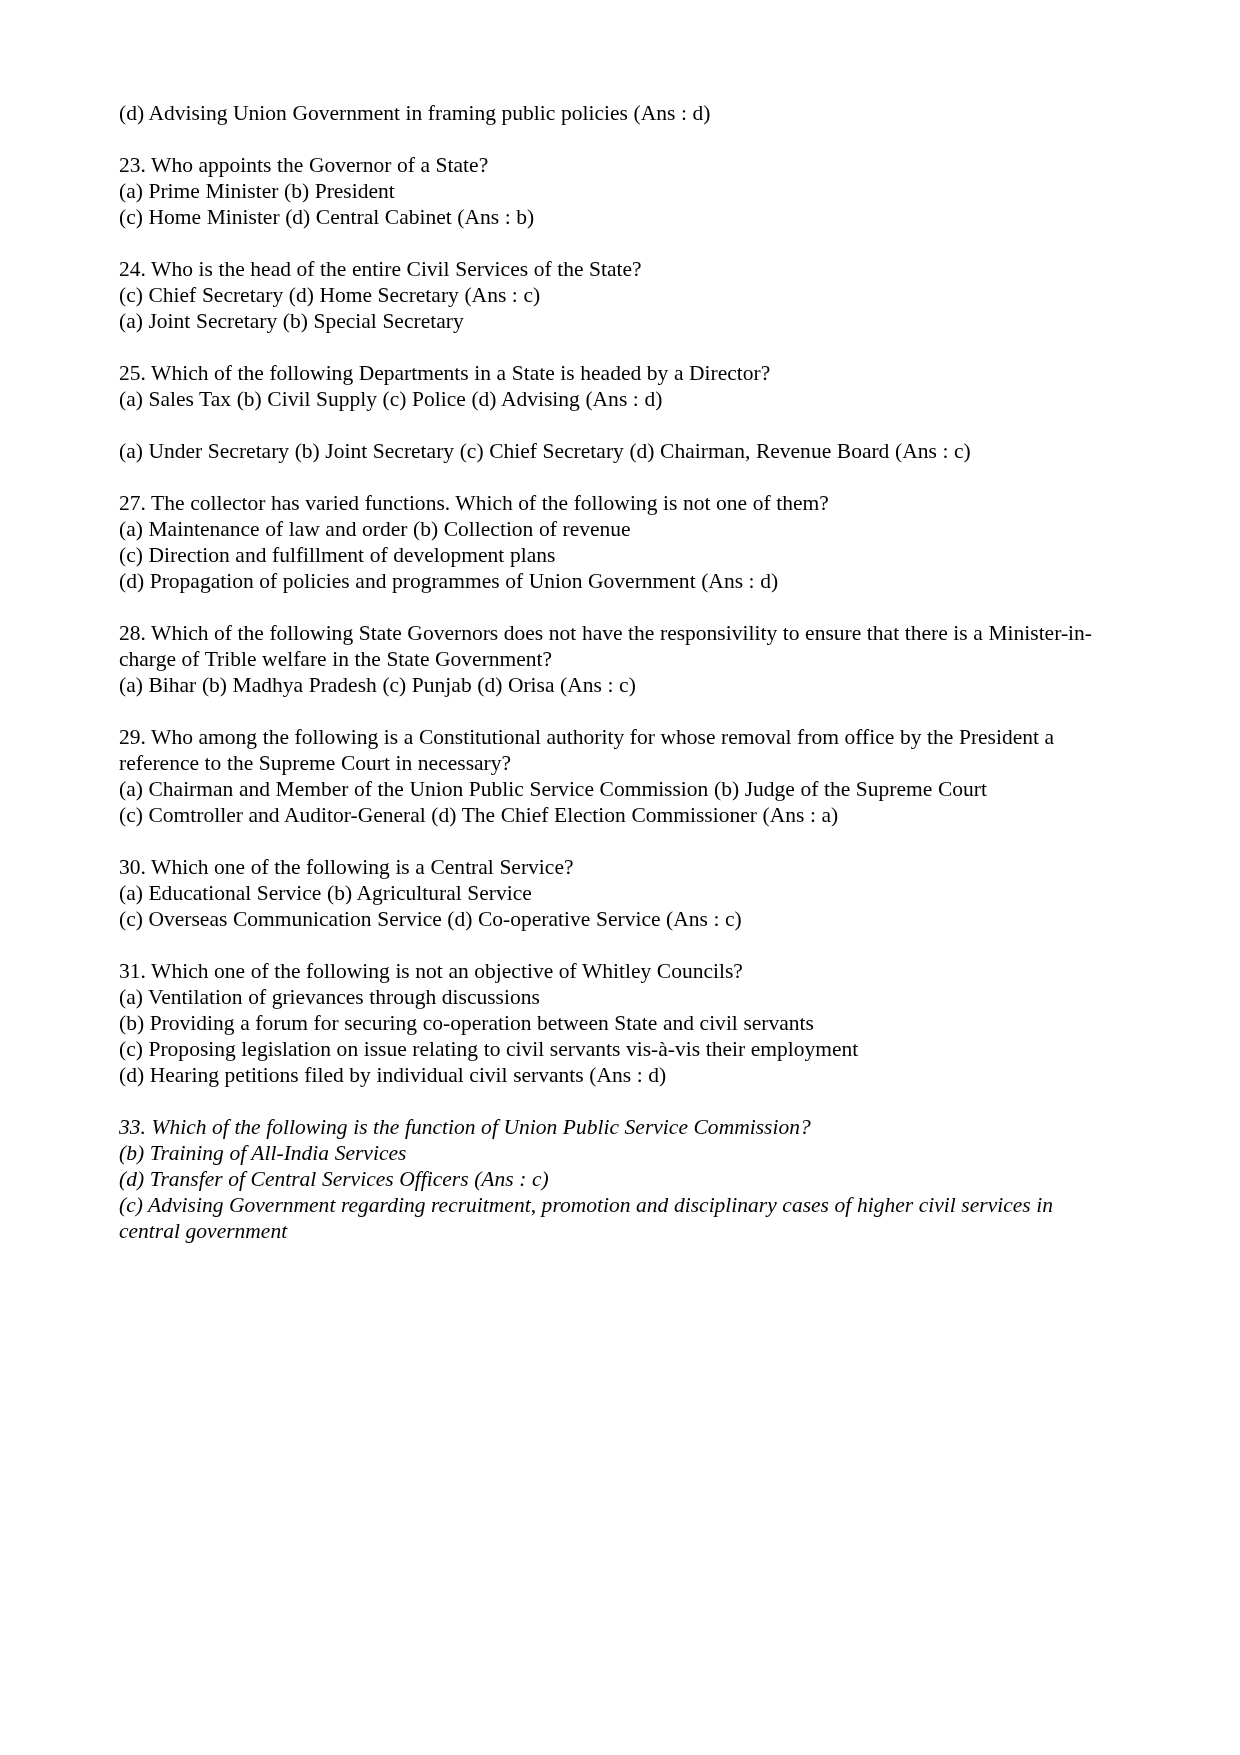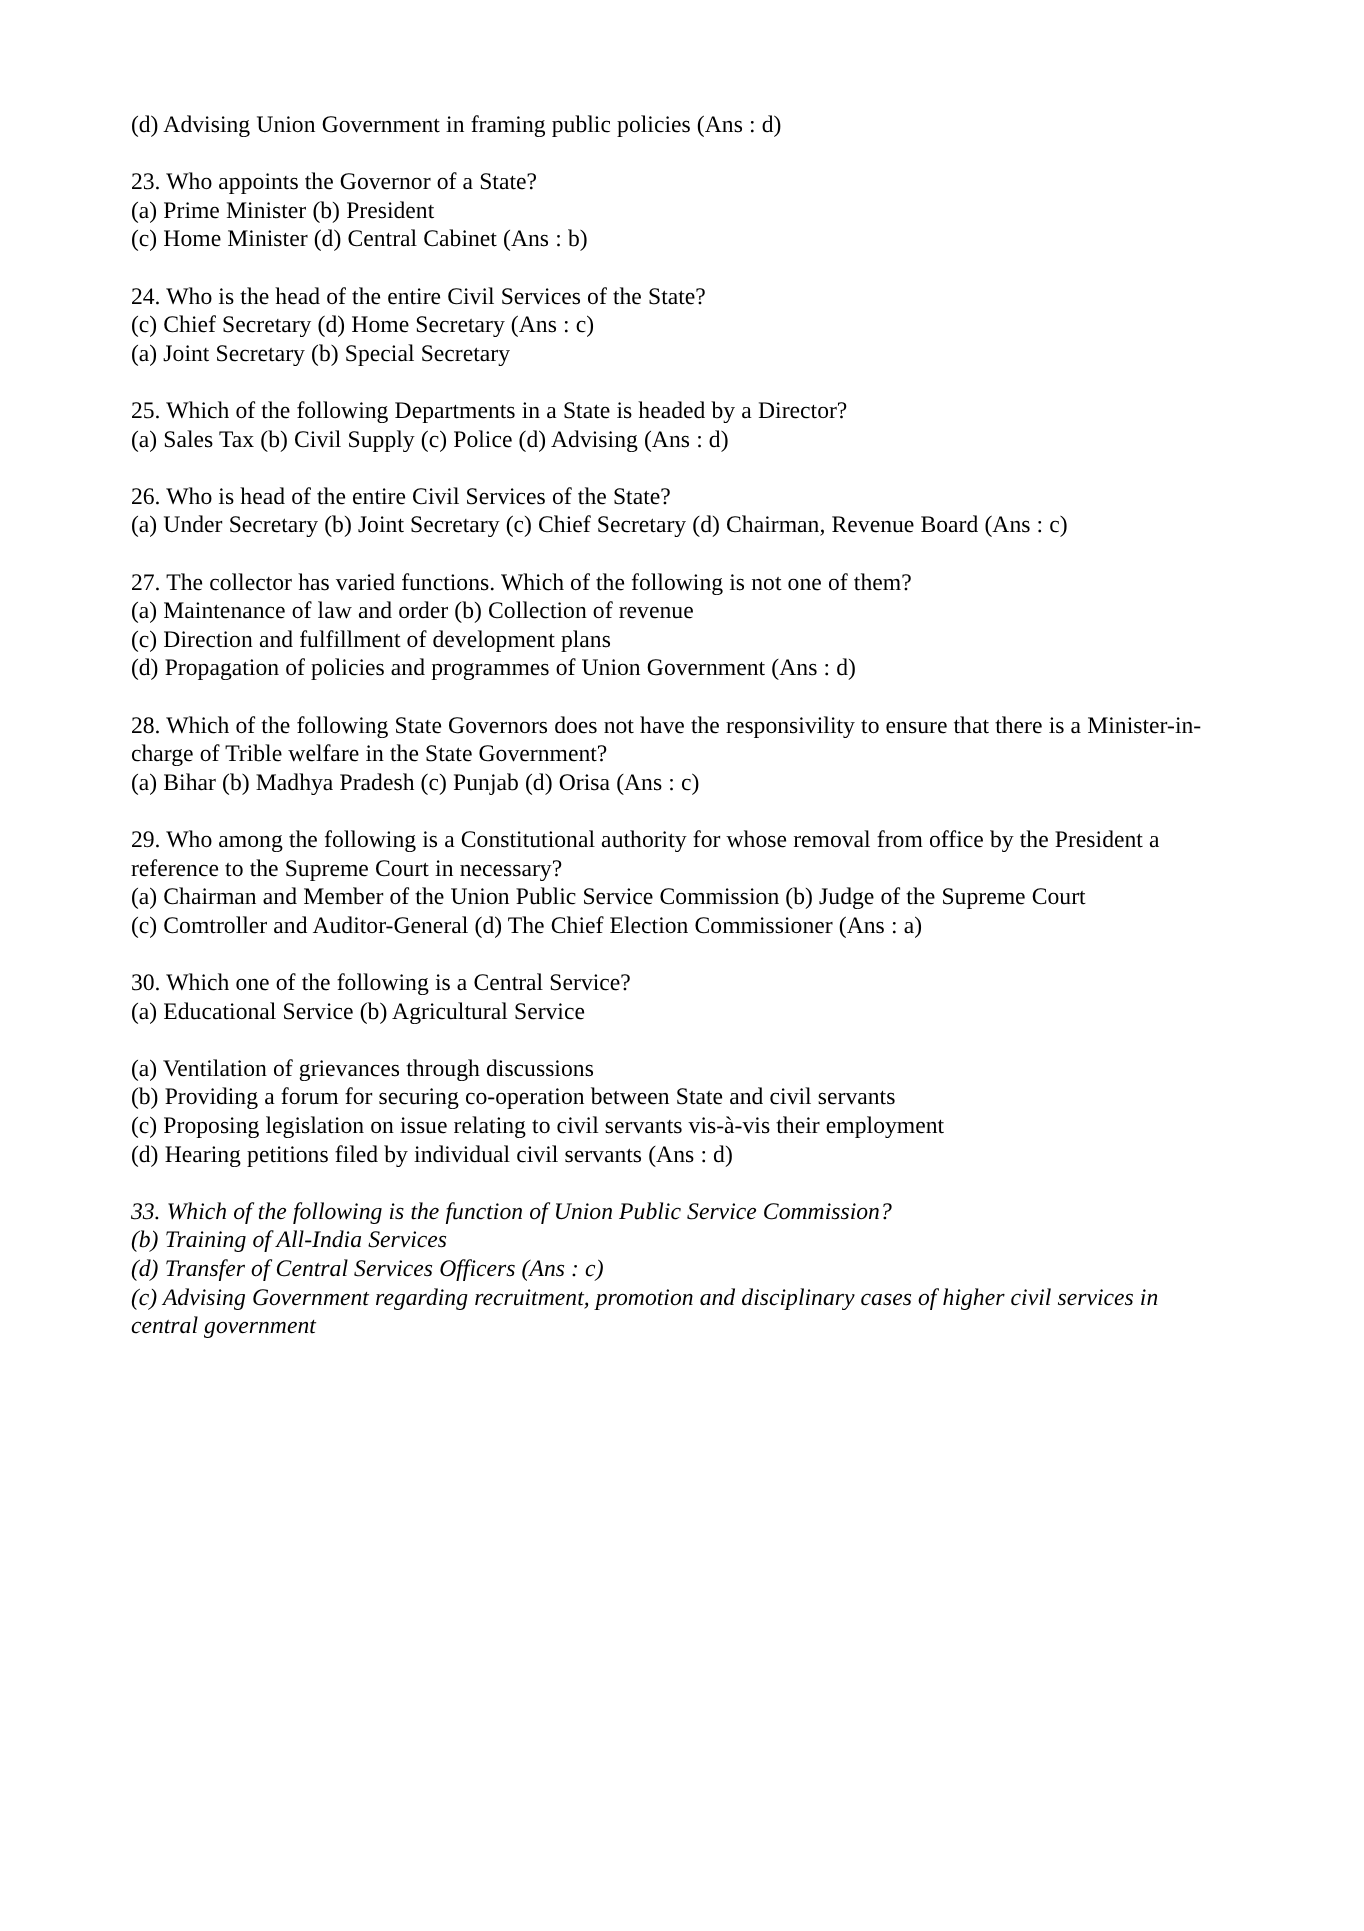--- a/index.html
+++ b/index.html
@@ -65,21 +65,20 @@
       <div class="line">(c) Chief Secretary (d) Home Secretary (Ans : c)</div>
       <div class="line">(a) Joint Secretary (b) Special Secretary</div>
     </div>
 
     <div class="qblock">
       <div class="line">25. Which of the following Departments in a State is headed by a Director?</div>
       <div class="line">(a) Sales Tax (b) Civil Supply (c) Police (d) Advising (Ans : d)</div>
     </div>
 
     <div class="qblock">
-      <div class="line">26. Who is head of the entire Civil Services of the State?</div>
       <div class="line">(a) Under Secretary (b) Joint Secretary (c) Chief Secretary (d) Chairman, Revenue Board (Ans : c)</div>
     </div>
 
     <div class="qblock">
       <div class="line">27. The collector has varied functions. Which of the following is not one of them?</div>
       <div class="line">(a) Maintenance of law and order (b) Collection of revenue</div>
       <div class="line">(c) Direction and fulfillment of development plans</div>
       <div class="line">(d) Propagation of policies and programmes of Union Government (Ans : d)</div>
     </div>
 
@@ -90,23 +89,25 @@
 
     <div class="qblock">
       <div class="line">29. Who among the following is a Constitutional authority for whose removal from office by the President a reference to the Supreme Court in necessary?</div>
       <div class="line">(a) Chairman and Member of the Union Public Service Commission (b) Judge of the Supreme Court</div>
       <div class="line">(c) Comtroller and Auditor-General (d) The Chief Election Commissioner (Ans : a)</div>
     </div>
 
     <div class="qblock">
       <div class="line">30. Which one of the following is a Central Service?</div>
       <div class="line">(a) Educational Service (b) Agricultural Service</div>
+      <div class="line">(c) Overseas Communication Service (d) Co-operative Service (Ans : c)</div>
     </div>
 
     <div class="qblock">
+      <div class="line">31. Which one of the following is not an objective of Whitley Councils?</div>
       <div class="line">(a) Ventilation of grievances through discussions</div>
       <div class="line">(b) Providing a forum for securing co-operation between State and civil servants</div>
       <div class="line">(c) Proposing legislation on issue relating to civil servants vis-à-vis their employment</div>
       <div class="line">(d) Hearing petitions filed by individual civil servants (Ans : d)</div>
     </div>
 
 
     <div class="qblock">
       <div class="line">33. Which of the following is the function of Union Public Service Commission?</div>
       <div class="line">(b) Training of All-India Services</div>

